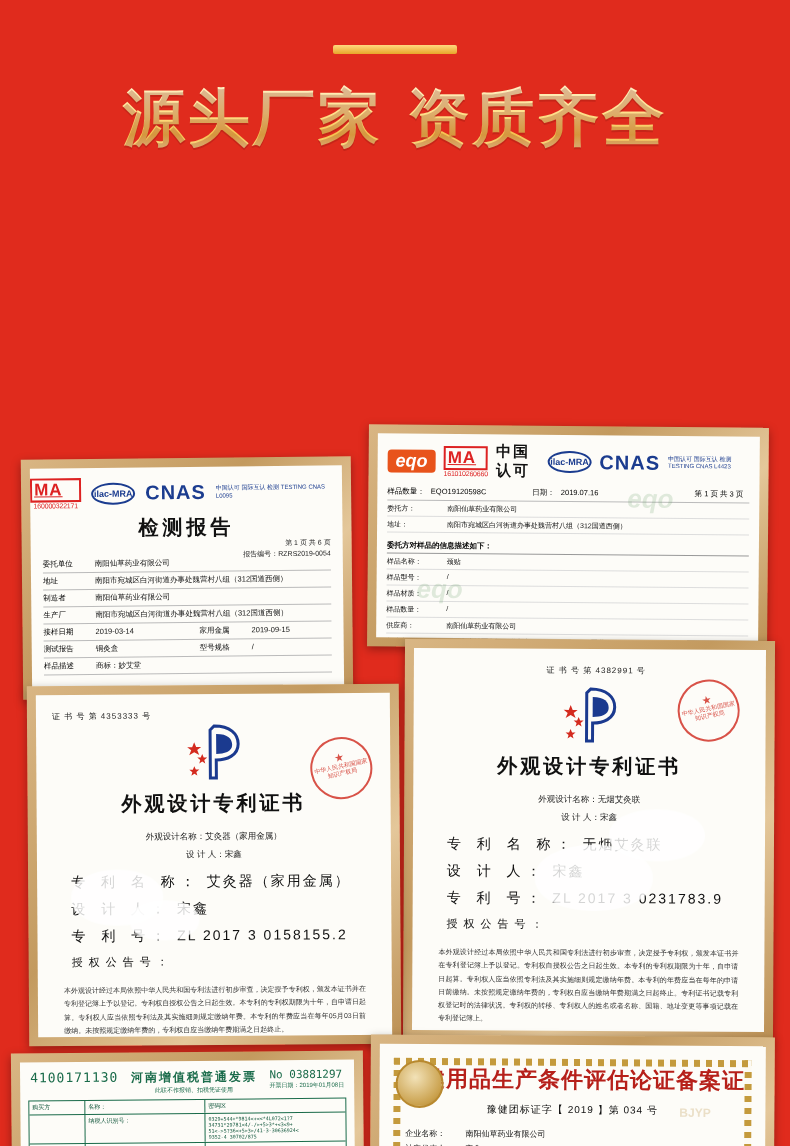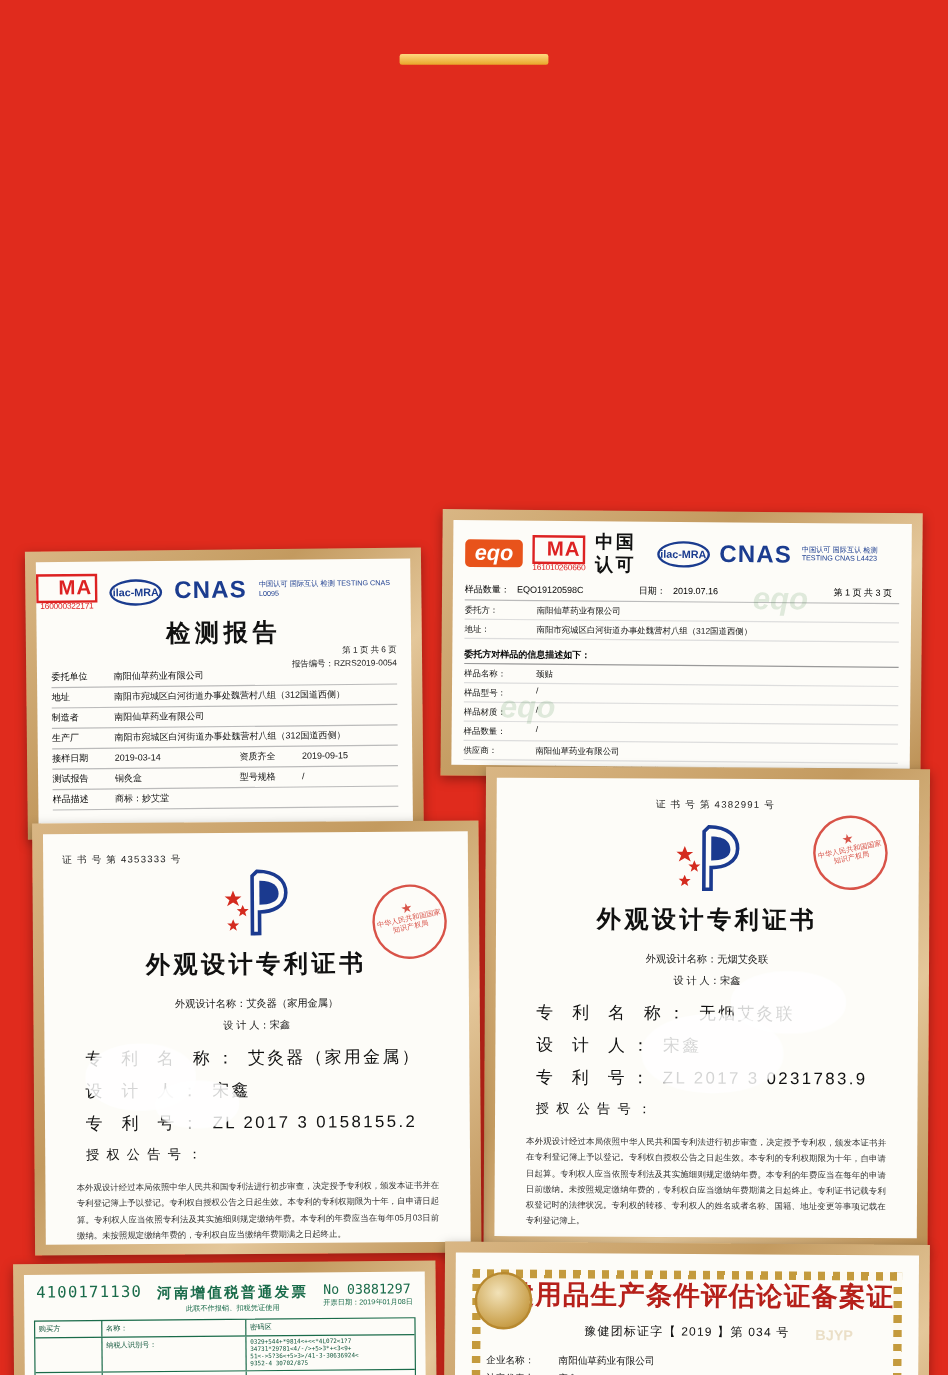--- a/index.html
+++ b/index.html
@@ -57,21 +57,21 @@
     width: 100%;
     height: 100%;
     position: relative;
     overflow: hidden;
   }
 
   
   #c-testreport { left: 22px; top: 228px; width: 330px; height: 240px; z-index: 4; transform: rotate(-0.6deg); }
   .tr-logos { display:flex; justify-content:flex-end; gap:10px; align-items:center; padding:10px 14px 0 0; }
   .logo-ma { width:58px; }
-  .logo-ma .ma-box { border:2px solid #d22; color:#d22; font-weight:bold; font-size:17px; text-align:right; padding:0 2px; letter-spacing:1px;}
+  .logo-ma .ma-box { border:2px solid #d22; color:#d22; font-weight:bold; font-size:17px; text-align:left; padding:0 2px; letter-spacing:1px;text-decoration:underline;}
   .logo-ma .ma-num { color:#d22; font-size:7px; text-align:center; letter-spacing:-0.2px;}
   .logo-ilac { text-align:center; }
   .logo-ilac .globe {
     width:44px;height:22px;border:2px solid #1b3c8f;border-radius:50%;color:#1b3c8f;
     font-size:9px;font-weight:bold;line-height:19px;text-align:center;
   }
   .logo-cnas { text-align:center; }
   .logo-cnas .cn { font-size:20px;font-weight:bold;color:#1b3c8f;letter-spacing:1px; }
   .logo-cnas-cn { font-size:6px;color:#1b3c8f;line-height:1.25;text-align:left; }
 
@@ -159,20 +159,21 @@
   .hl-sub { text-align:center; font-size:10px; color:#111; margin-top:8px; letter-spacing:1px;}
   .hl-rows { margin:10px 26px 0 26px; font-size:8px; color:#111; line-height:1.9;}
   .hl-rows .k { display:inline-block; width:58px; }
   .hl-wm { position:absolute; color:rgba(200,170,110,0.35); font-size:12px; font-weight:bold; }
 </style>
 </head>
 <body>
 
 <div class="header">
   <div class="gold-bar"></div>
+  <div class="headline">源头厂家 资质齐全</div>
 </div>
 
 <div class="collage">
 
   <div class="cert" id="c-testreport">
     <div class="inner">
       <div class="tr-logos">
         <div class="logo-ma">
           <div class="ma-box">MA</div>
           <div class="ma-num">160000322171</div>
@@ -205,21 +206,21 @@
           <div class="lbl">制造者</div>
           <div class="val">南阳仙草药业有限公司</div>
         </div>
         <div class="tr-row">
           <div class="lbl">生产厂</div>
           <div class="val">南阳市宛城区白河街道办事处魏营村八组（312国道西侧）</div>
         </div>
         <div class="tr-row">
           <div class="lbl">接样日期</div>
           <div class="val">2019-03-14</div>
-          <div class="lbl2">资质齐全</div>
+          <div class="lbl2">家用金属</div>
           <div class="val2">2019-09-15</div>
         </div>
         <div class="tr-row">
           <div class="lbl">测试报告</div>
           <div class="val">铜灸盒</div>
           <div class="lbl2">型号规格</div>
           <div class="val2">/</div>
         </div>
         <div class="tr-row">
           <div class="lbl">样品描述</div>

